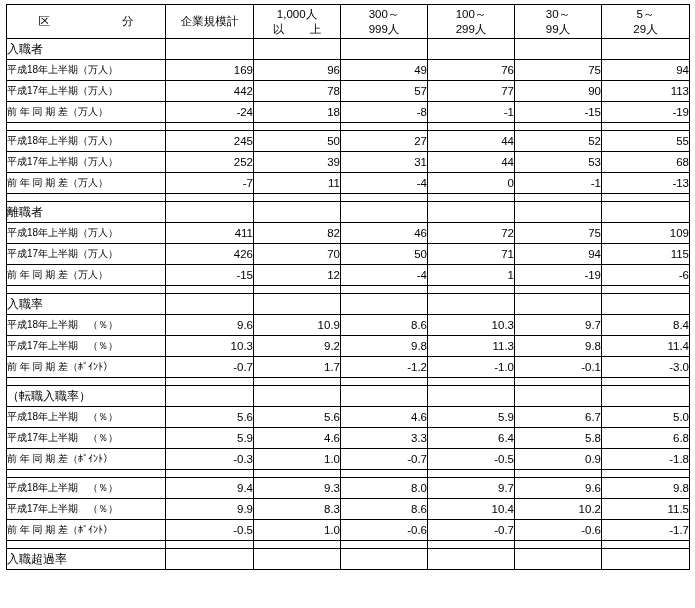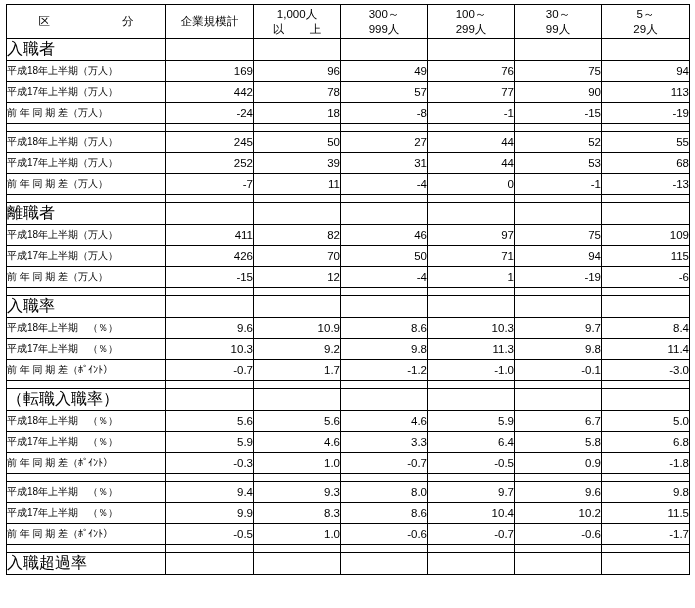--- a/index.html
+++ b/index.html
@@ -74,21 +74,21 @@
     font-size: 11.5px;
     border-left: 1px solid #000;
     border-right: 1px solid #000;
     border-top: none;
     border-bottom: none;
   }
   tr.group-head td {
     border-top: 1px solid #000000;
   }
   tr.section-head td.lbl {
-    font-size: 16px;
+    font-size: 12px;
   }
   tr.spacer td {
     height: 7px;
     border-top: none;
     border-bottom: none;
   }
   .ind1 { padding-left: 14px; }
 </style>
 </head>
 <body>
@@ -222,21 +222,21 @@
           <td class="num"></td>
           <td class="num"></td>
           <td class="num"></td>
           <td class="num"></td>
         </tr>
         <tr>
           <td class="lbl ind1">平成18年上半期（万人）</td>
           <td class="num">411</td>
           <td class="num">82</td>
           <td class="num">46</td>
-          <td class="num">97</td>
+          <td class="num">72</td>
           <td class="num">75</td>
           <td class="num">109</td>
         </tr>
         <tr>
           <td class="lbl ind1">平成17年上半期（万人）</td>
           <td class="num">426</td>
           <td class="num">70</td>
           <td class="num">50</td>
           <td class="num">71</td>
           <td class="num">94</td>

